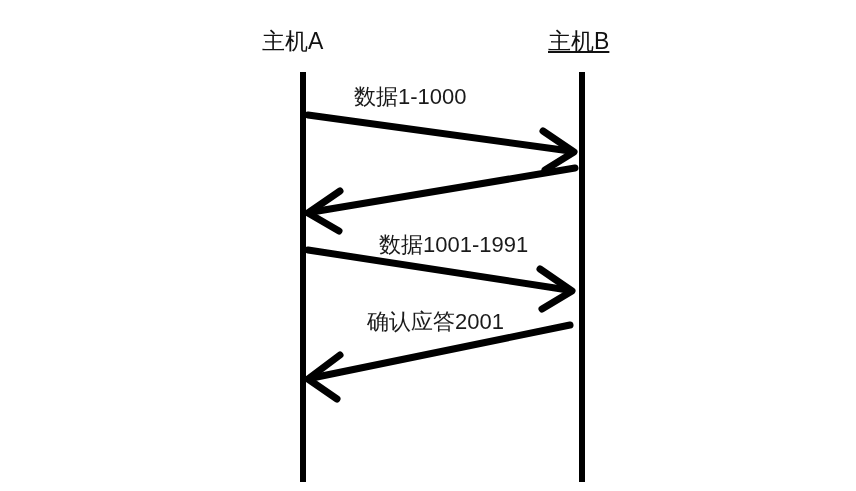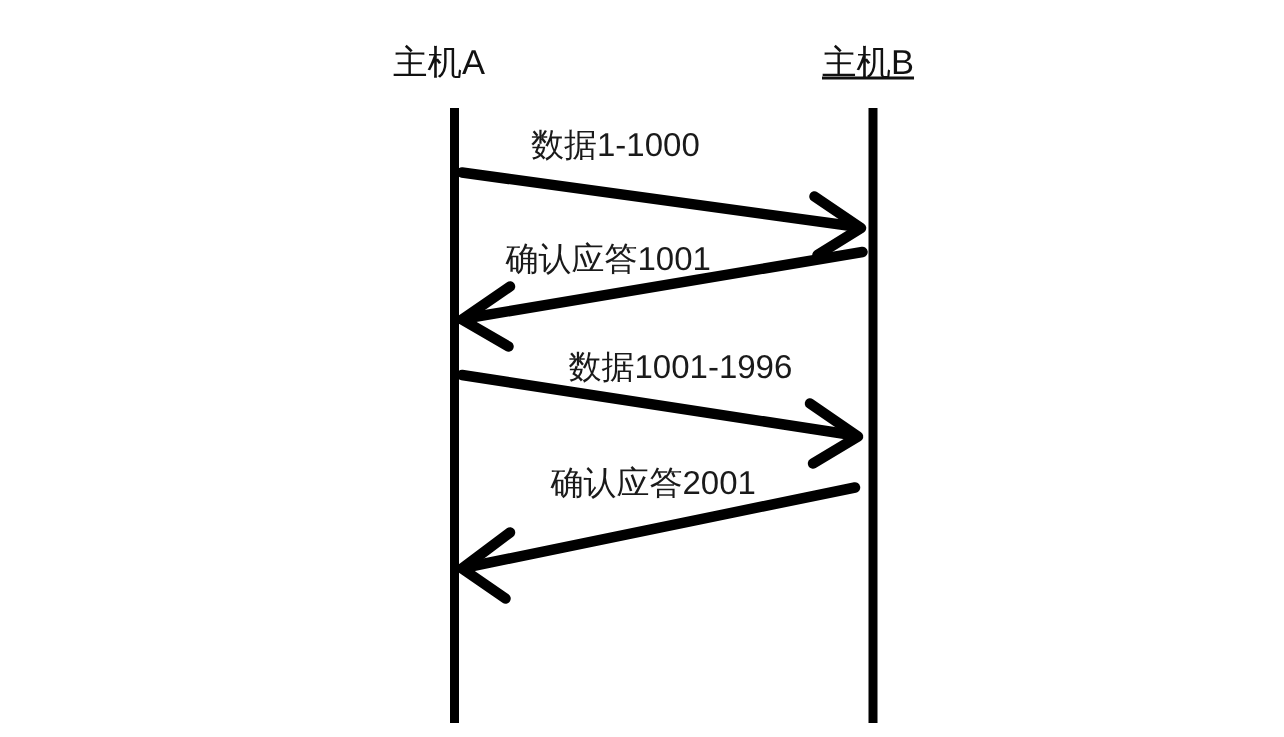--- a/index.html
+++ b/index.html
@@ -85,19 +85,18 @@
     </g>
 
   </svg>
 
   <div class="actor-label actor-a">主机A</div>
 
   <div class="actor-label actor-b">主机B</div>
 
   <div class="msg-label msg-1">数据1-1000</div>
 
-  <div class="msg-label msg-2">确认应答1001</div>
 
-  <div class="msg-label msg-3">数据1001-1996</div>
+  <div class="msg-label msg-3">数据1001-1991</div>
 
   <div class="msg-label msg-4">确认应答2001</div>
 
 </div>
 
 </body></html>

